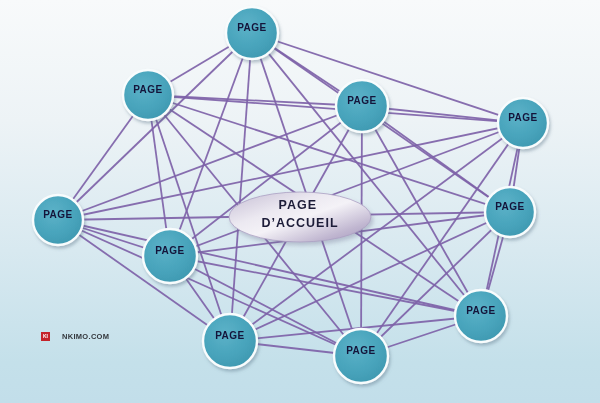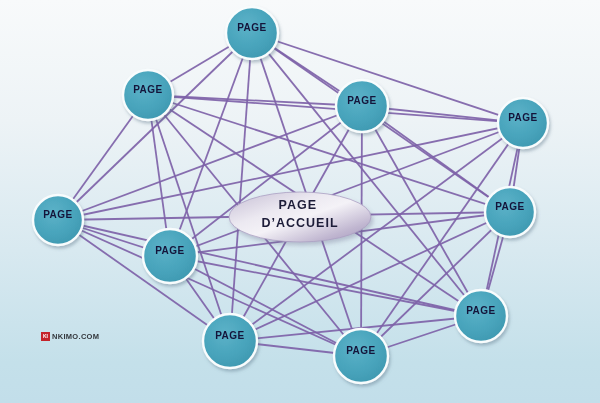--- a/index.html
+++ b/index.html
@@ -6,21 +6,21 @@
   body{font-family:"Liberation Sans",sans-serif;}
   .stage{
     position:relative;
     width:600px;height:403px;
     overflow:hidden;
     background:linear-gradient(180deg,#f8fafb 0%,#edf3f6 30%,#d8e9f0 62%,#c4e0ea 90%,#c2deea 100%);
   }
   svg{position:absolute;left:0;top:0;display:block;}
   .watermark{
     position:absolute;left:41px;top:332px;
-    display:flex;align-items:center;gap:2px;
+    display:flex;align-items:center;gap:12px;
     user-select:none;
   }
   .wm-badge{
     display:inline-block;width:9px;height:9px;
     background:#c4232a;color:#ffffff;
     font-size:5px;font-weight:bold;line-height:9px;text-align:center;
     letter-spacing:0;
   }
   .wm-text{
     font-size:7.5px;font-weight:bold;color:#33373c;letter-spacing:0.3px;

